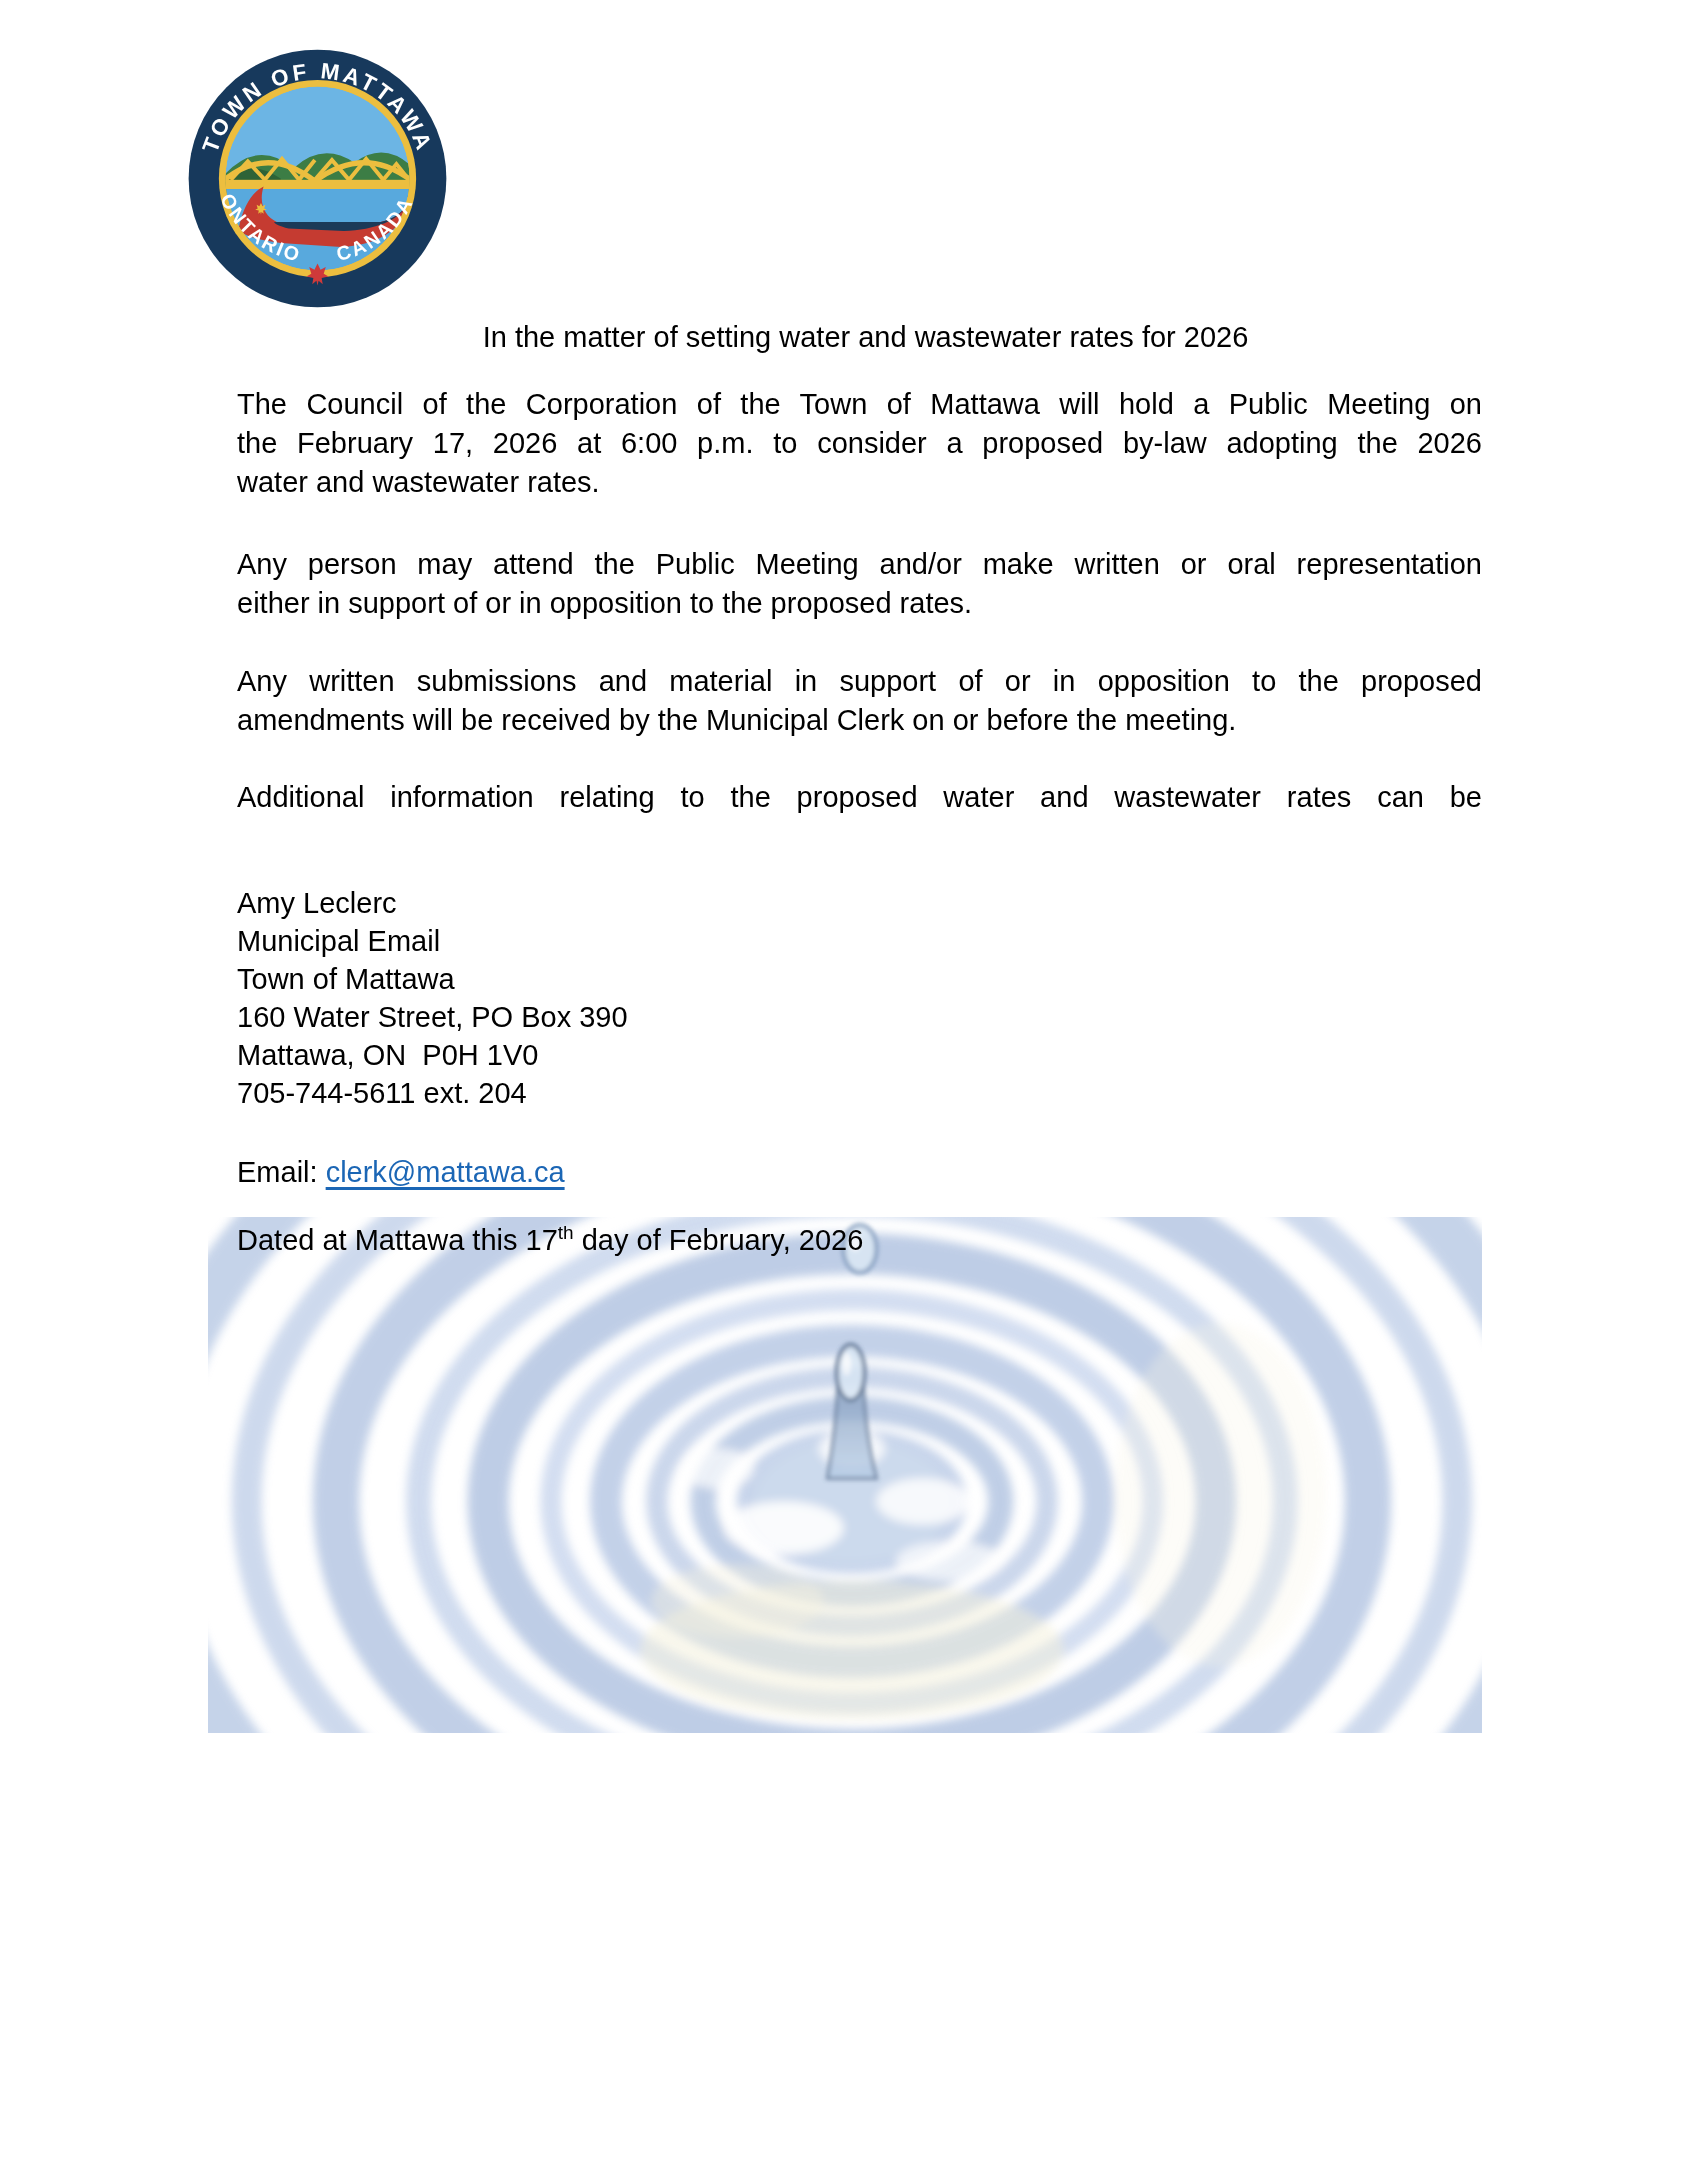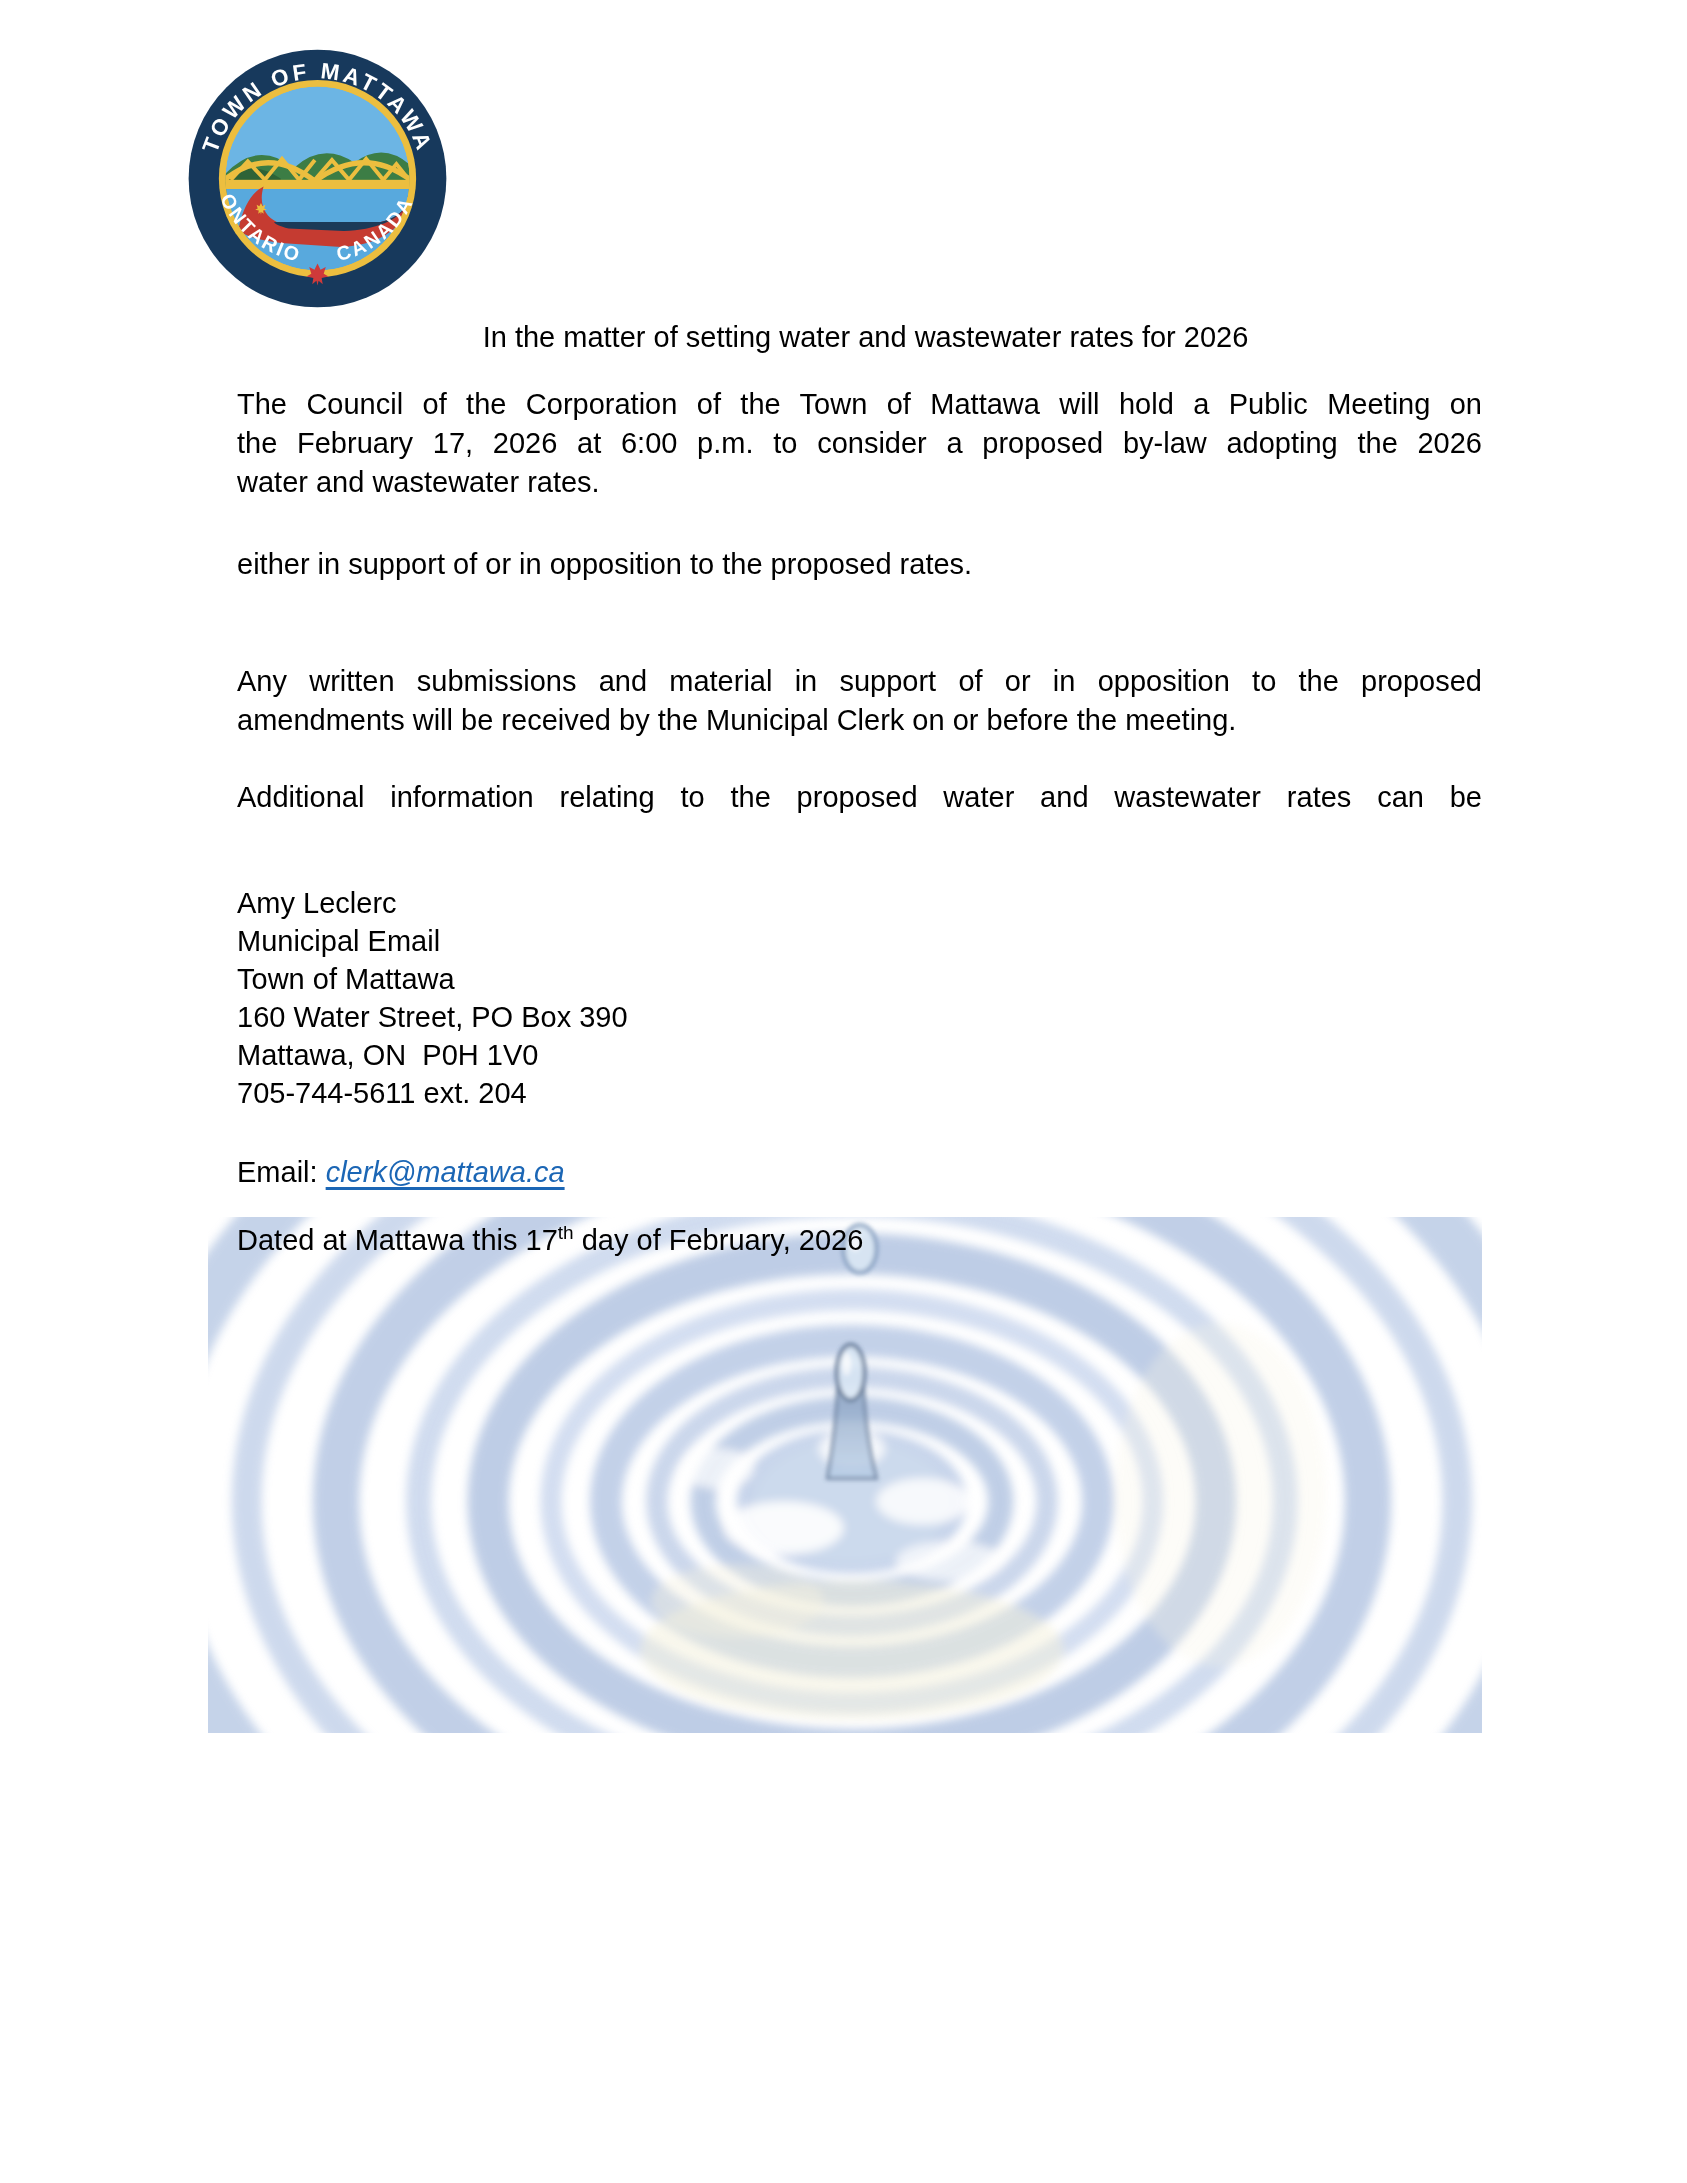--- a/index.html
+++ b/index.html
@@ -14,21 +14,20 @@
   .bold{font-weight:bold;}
   .center{text-align:center;transform:translateX(6px);}
   .jline{text-align:justify;text-align-last:justify;text-justify:inter-word;}
   .jlast{text-align-last:left;}
   .plain .jline{text-align:center;text-align-last:left;}
   .contact{line-height:38px;}
   .email-link{
     color:#1b66b5;text-decoration:underline;
     text-decoration-thickness:2.6px;text-underline-offset:4.6px;
     cursor:pointer;
-    font-style:italic;
   }
   sup.th{font-size:19px;vertical-align:baseline;position:relative;top:-10.6px;}
   .logo{position:absolute;left:186px;top:47px;width:263px;height:263px;z-index:3;}
   .watermark{position:absolute;left:208px;top:1217px;width:1274px;height:516px;z-index:0;}
 </style>
 </head>
 <body>
 
 <div class="page">
 
@@ -116,20 +115,21 @@
 
   <div class="tblock center" style="top:318px">In the matter of setting water and wastewater rates for 2026</div>
 
   <div class="tblock" style="top:385px">
       <div class="jline">The Council of the Corporation of the Town of Mattawa will hold a Public Meeting on</div>
       <div class="jline">the February 17, 2026 at 6:00 p.m. to consider a proposed by-law adopting the 2026</div>
       <div class="jline jlast">water and wastewater rates.</div>
     </div>
 
   <div class="tblock" style="top:545px">
+      <div class="jline">Any person may attend the Public Meeting and/or make written or oral representation</div>
       <div class="jline jlast">either in support of or in opposition to the proposed rates.</div>
     </div>
 
   <div class="tblock" style="top:662px">
       <div class="jline">Any written submissions and material in support of or in opposition to the proposed</div>
       <div class="jline jlast">amendments will be received by the Municipal Clerk on or before the meeting.</div>
     </div>
 
   <div class="tblock" style="top:778px">
       <div class="jline">Additional information relating to the proposed water and wastewater rates can be</div>

